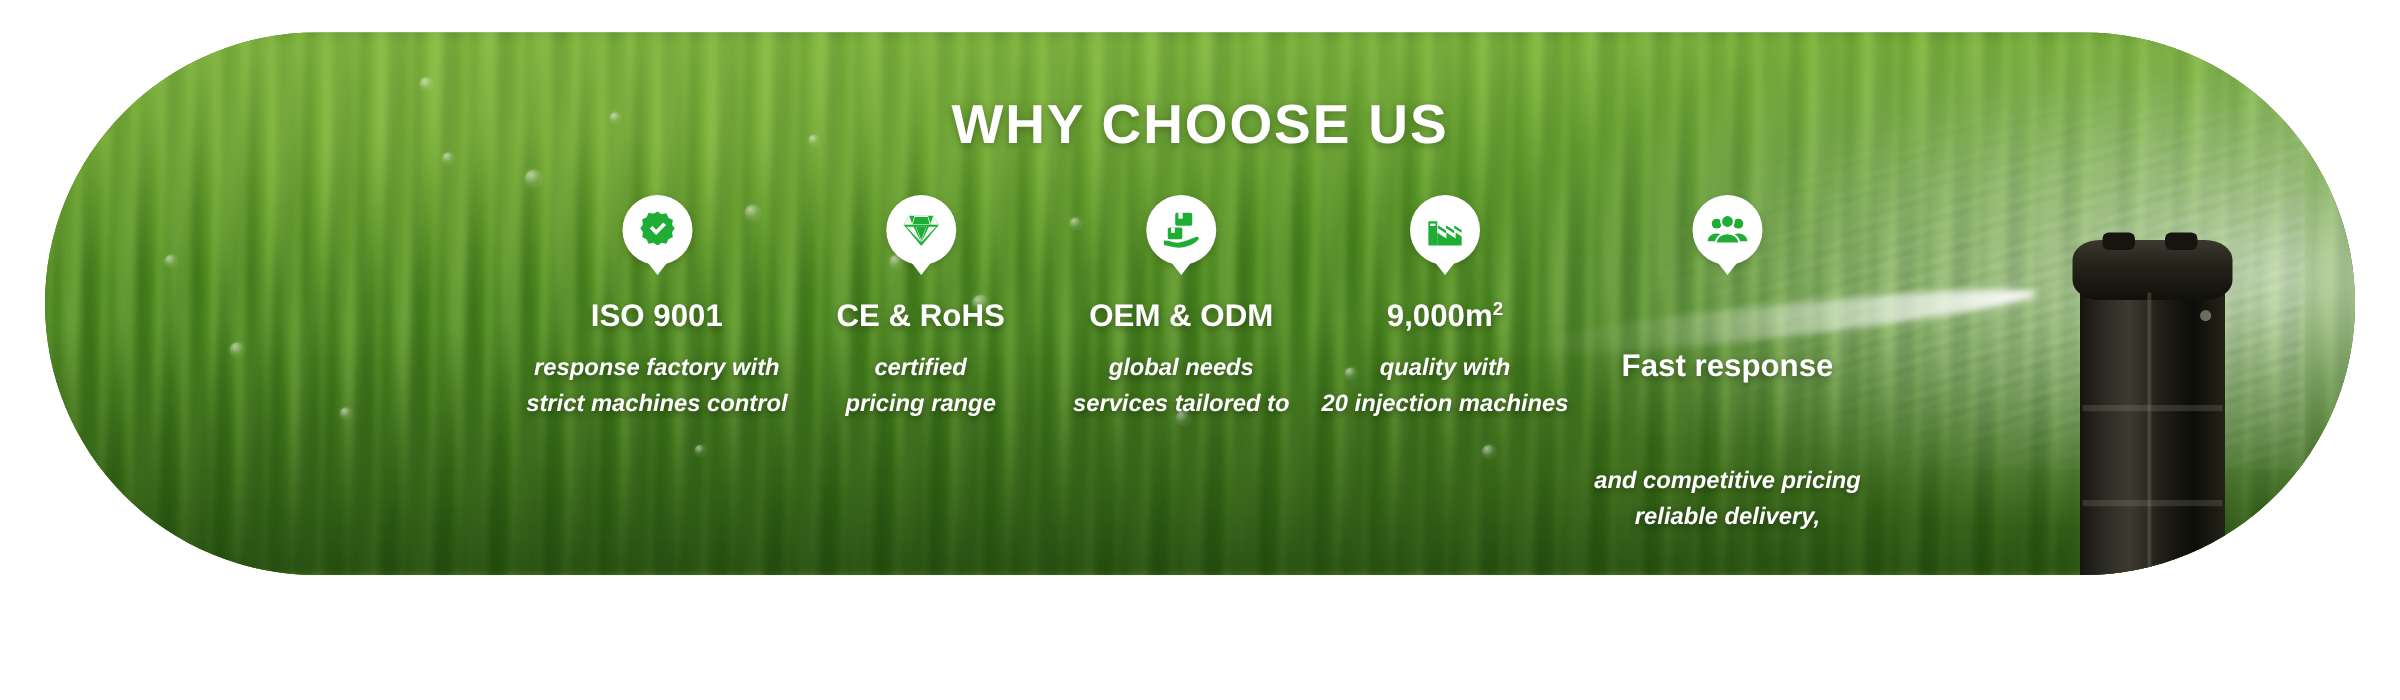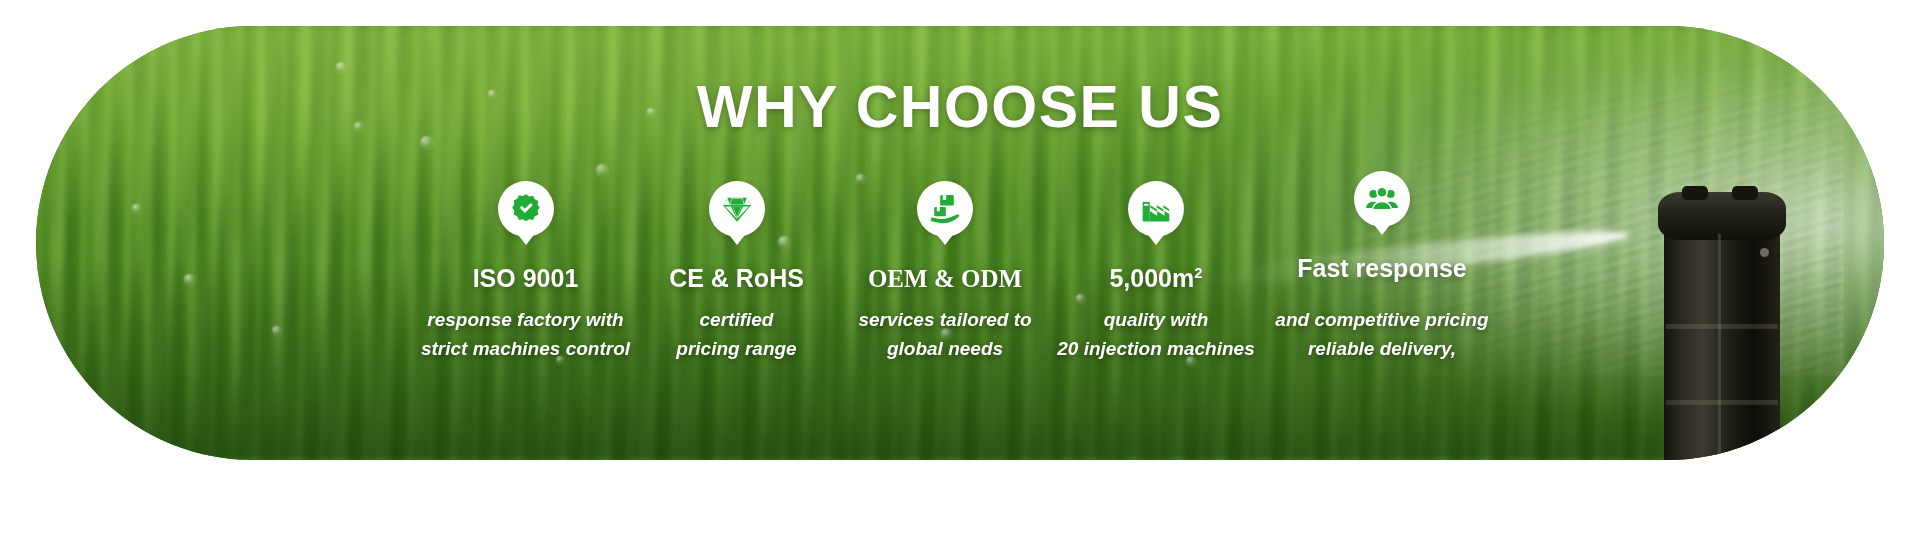--- a/index.html
+++ b/index.html
@@ -212,33 +212,33 @@
   
   .content {
     position: absolute;
     inset: 0;
     display: flex;
     flex-direction: column;
     align-items: center;
   }
   .headline {
     margin-top: 52px;
-    font-size: 59px;
+    font-size: 44px;
     line-height: 1;
     font-weight: 700;
     letter-spacing: 1.5px;
     color: #ffffff;
     text-shadow: 0 2px 7px rgba(0,0,0,0.30);
     white-space: nowrap;
   }
 
   .features {
     margin-top: 34px;
     display: flex;
-    align-items: flex-end;
+    align-items: flex-start;
     justify-content: center;
     gap: 6px;
     width: 1270px;
   }
   .feature {
     width: 205px;
     display: flex;
     flex-direction: column;
     align-items: center;
     text-align: center;
@@ -292,22 +292,22 @@
     line-height: 1.55;
     text-shadow: 0 2px 6px rgba(0,0,0,0.40);
     white-space: nowrap;
   }
 
   
   .feature.f1 { margin-top: 0px; }
   .feature.f2 { margin-top: 0px; }
   .feature.f3 { margin-top: 0px; width: 200px; }
   .feature.f4 { margin-top: 0px; width: 210px; }
-  .feature.f5 { margin-top: 0px; width: 230px; }
-  .feature.f3 .feat-title { margin-top: 28px; font-family: Liberation Serif, serif; }
+  .feature.f5 { margin-top: 0px; width: 230px; gap: 40px; }
+  .feature.f3 .feat-title { margin-top: 28px; }
   .feature.f5 .feat-title { margin-top: 28px; }
   .feature.f5 .feat-desc { margin-top: 22px; }
   .feature.f2 .feat-desc { margin-top: 12px; }
 </style>
 </head>
 <body>
 
 <div class="banner">
   <div class="banner-inner">
 
@@ -394,35 +394,35 @@
             <svg width="34" height="34" viewBox="0 0 24 24" aria-hidden="true">
               <rect x="8.6" y="2.2" width="9.6" height="7.4" rx="1" fill="#1fad36"></rect>
               <rect x="10.4" y="2.2" width="2.4" height="3.4" fill="#ffffff"></rect>
               <rect x="4.4" y="10.6" width="8.2" height="6.6" rx="1" fill="#1fad36"></rect>
               <rect x="6.2" y="10.6" width="2.2" height="3.0" fill="#ffffff"></rect>
               <path fill="#1fad36" d="M2.2 18.0c2.2-.2 4.2.9 6.4 1.1 2.0.2 4.1-.3 6.1-1.0 2.0-.7 4.0-1.6 6.0-2.3.9-.3 1.6.8 1.0 1.5-1.5 1.8-3.7 3.0-6.0 3.8-2.4.8-5.0 1.1-7.5.7-2.0-.3-3.9-1.1-6.0-1.2z"></path>
             </svg>
           </div>
           <div class="feat-title">OEM &amp; ODM</div>
           <div class="feat-desc">
+            <div>global needs</div>
             <div>services tailored to</div>
-            <div>global needs</div>
           </div>
         </div>
 
         <div class="feature f4">
           <div class="icon-pin">
             <svg width="34" height="34" viewBox="0 0 24 24" aria-hidden="true">
               <path fill="#1fad36" d="M2.6 20.8V7.0h5.0v13.8z"></path>
               <rect x="3.6" y="8.4" width="3.0" height="1.3" fill="#ffffff"></rect>
               <path fill="#1fad36" d="M7.6 20.8v-7.4l5.2 3.4v-3.4l5.2 3.4v-3.4l3.4 2.2v5.2z"></path>
               <path fill="#1fad36" d="M8.0 11.0l4.6 3.0v-3.0l4.6 3.0v-3.0l4.2 2.6v-1.5l-4.2-2.8v3.0l-4.6-3.0v3.0l-4.6-3.0z"></path>
             </svg>
           </div>
-          <div class="feat-title"><span>5,000m</span><sup>2</sup></div>
+          <div class="feat-title"><span>9,000m</span><sup>2</sup></div>
           <div class="feat-desc">
             <div>quality with</div>
             <div>20 injection machines</div>
           </div>
         </div>
 
         <div class="feature f5">
           <div class="icon-pin">
             <svg width="34" height="34" viewBox="0 0 24 24" aria-hidden="true">
               <circle cx="5.9" cy="8.4" r="2.8" fill="#1fad36"></circle>

